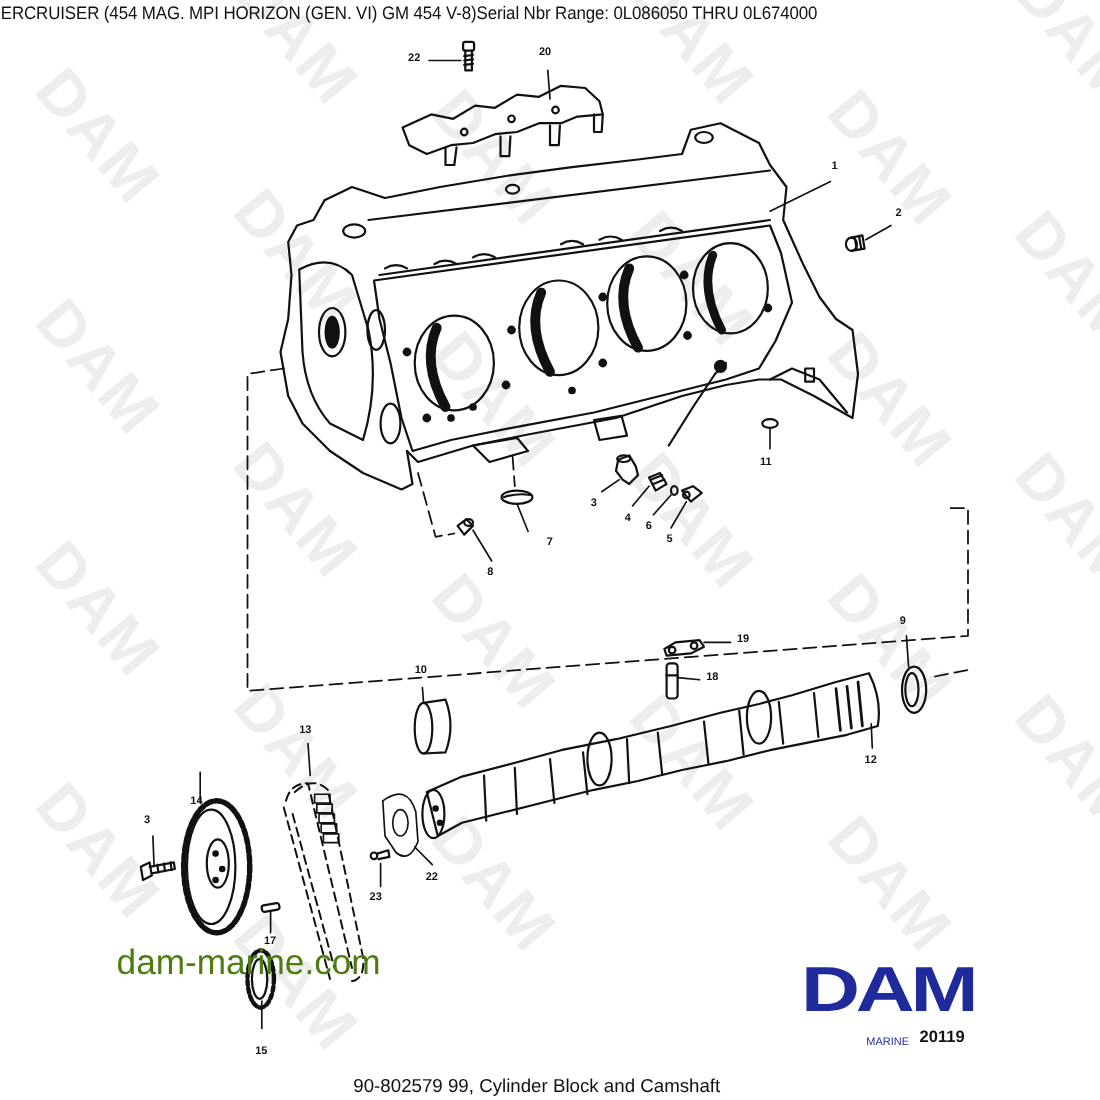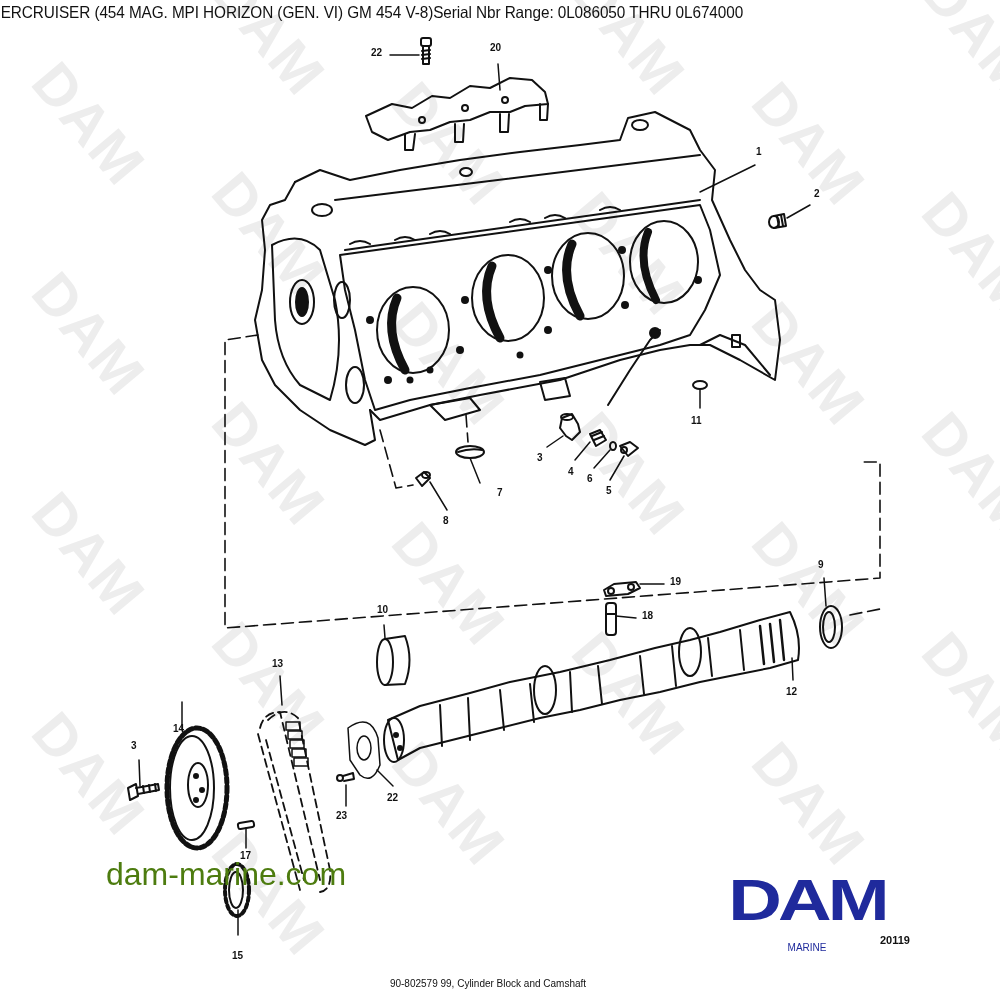--- a/index.html
+++ b/index.html
@@ -7,22 +7,22 @@
   .header-title { position:absolute; top:1px; left:0; width:1000px; height:24px; white-space:nowrap; overflow:hidden; font-size:16.5px; letter-spacing:-0.1px; }
   .header-title span { position:absolute; left:-12px; top:2px; font-family:"Liberation Sans", sans-serif; transform:scaleX(0.93); transform-origin:left center; }
   .watermarks { position:absolute; inset:0; pointer-events:none; }
   .wm { position:absolute; font-family:"Liberation Sans", sans-serif; font-weight:bold; font-size:58px; color:#ededed; transform:rotate(50deg); letter-spacing:2px; }
   .diagram { position:absolute; left:0; top:0; width:1000px; height:1000px; }
   .callout { position:absolute; font-family:"Liberation Sans", sans-serif; font-weight:bold; font-size:10px; color:#111; }
   .site-link { position:absolute; left:106px; top:856px; font-size:32px; color:#4d7c0f; font-family:"Liberation Sans", sans-serif; text-decoration:none; }
   .brand { position:absolute; left:717px; top:874px; width:180px; text-align:center; }
   .brand-logo { font-family:"Liberation Sans", sans-serif; font-weight:900; font-size:58px; color:#1f2a9c; letter-spacing:-3px; line-height:52px; transform:scaleX(1.28); transform-origin:center; display:block; }
   .brand-sub { font-weight:normal; font-size:10px; color:#1f2a9c; margin-top:16px; display:block; }
-  .drawing-number { position:absolute; left:880px; top:934px; font-weight:bold; font-size:11px; }
-  .footer-caption { position:absolute; left:0; top:978px; width:976px; text-align:center; font-size:10px; }
+  .drawing-number { position:absolute; left:836px; top:934px; font-weight:bold; font-size:15px; }
+  .footer-caption { position:absolute; left:0; top:978px; width:976px; text-align:center; font-size:17px; }
 </style>
 </head>
 <body>
 
 <div class="watermarks">
   <div class="wm" style="left:20px;top:90px;">DAM</div>
   <div class="wm" style="left:20px;top:300px;">DAM</div>
   <div class="wm" style="left:20px;top:520px;">DAM</div>
   <div class="wm" style="left:20px;top:740px;">DAM</div>
   <div class="wm" style="left:200px;top:0px;">DAM</div>

